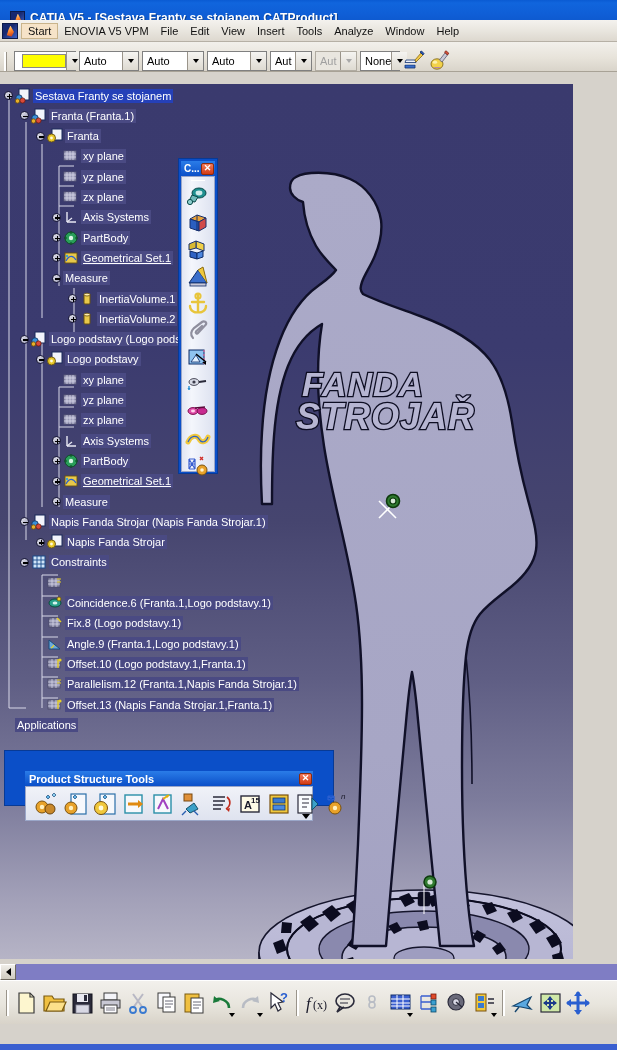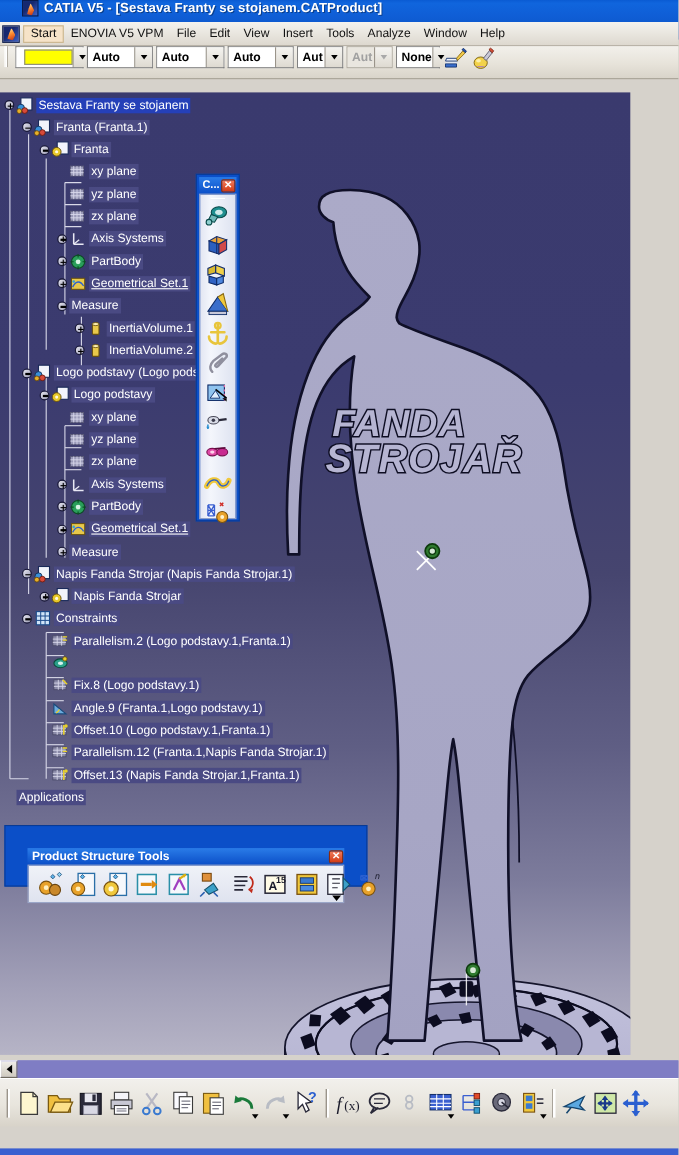--- a/index.html
+++ b/index.html
@@ -16,21 +16,21 @@
     position: relative;
     width: 617px; height: 1050px;
     overflow: hidden;
     background: #d6d2cb;
   }
 
   
   .titlebar {
     position: absolute; left: 0; top: 0; width: 617px; height: 36px;
     background: linear-gradient(to bottom, #0a5bd3 0%, #1065dd 8%, #0f5ed6 40%, #0b52c4 88%, #0848ae 100%);
-    display: flex; padding-left: 20px;
+    display: flex; align-items: center; padding-left: 10px;
     color: #ffffff;
   }
   .titlebar-icon {
     width: 15px; height: 15px; flex: 0 0 15px; margin-right: 5px;
     background: linear-gradient(135deg,#16286f 0%,#16286f 40%,#3f63c8 100%);
     border: 1px solid #0b1a4a;
     position: relative; overflow: hidden;
   }
   .titlebar-icon::after {
     content: ""; position: absolute; left: 3px; top: 2px;
@@ -67,21 +67,21 @@
   }
   .menu-item.first {
     background: #f6e3c8; border: 1px solid #c9b48c; padding: 1px 6px;
   }
 
   
   .toolbar-top {
     position: absolute; left: 0; top: 42px; width: 617px; height: 30px;
     background: linear-gradient(to bottom,#f2f0eb 0%, #e7e3da 55%, #d9d4ca 100%);
     border-bottom: 1px solid #a8a296;
-    display: flex; align-items: flex-start; padding-left: 4px; gap: 3px; font-weight: bold;
+    display: flex; align-items: flex-end; padding-left: 4px; gap: 3px;
   }
   .grip {
     width: 3px; height: 19px; flex: 0 0 3px; margin-right: 4px;
     background: linear-gradient(to right,#ffffff 0 1px,#9a948a 1px 3px);
     border-left: 1px solid #fff;
   }
   .combo {
     height: 20px; display: flex; align-items: stretch;
     border: 1px solid #7f7f7f; border-top-color:#808080; border-left-color:#808080;
     background: #ffffff;
@@ -766,29 +766,29 @@
         </div>
         <div class="tnode" style="top: 487.2px; left: 36px;">
           <div style="width: 11px; flex: 0 0 11px;"></div>
           <span class="ticon"><svg width="16" height="16" viewBox="0 0 16 16">
               <rect x="1" y="3" width="12" height="9" fill="#8a8aa8" stroke="#4a4a68" stroke-width="0.8"></rect>
               <g stroke="#d8d8ea" stroke-width="0.8">
                 <path d="M1 6 L13 6 M1 9 L13 9 M5 3 L5 12 M9 3 L9 12"></path>
               </g>
               <path d="M10 4 L14 4 M10 7 L14 7" stroke="#e8d02a" stroke-width="1.2"></path>
             </svg></span>
-          <span class="tlabel">Parallelism.2 (Logo podstavy.1,Franta.1)</span>
         </div>
         <div class="tnode" style="top: 507.5px; left: 36px;">
           <div style="width: 11px; flex: 0 0 11px;"></div>
           <span class="ticon"><svg width="16" height="16" viewBox="0 0 16 16">
               <ellipse cx="8" cy="8" rx="6" ry="4" fill="#2aa08a" stroke="#0a4a3a" stroke-width="1"></ellipse>
               <ellipse cx="8" cy="8" rx="2.4" ry="1.6" fill="#d8f4ee"></ellipse>
               <circle cx="12" cy="4" r="2" fill="#e8d02a" stroke="#6a5210" stroke-width="0.8"></circle>
             </svg></span>
+          <span class="tlabel">Coincidence.6 (Franta.1,Logo podstavy.1)</span>
         </div>
         <div class="tnode" style="top: 527.8px; left: 36px;">
           <div style="width: 11px; flex: 0 0 11px;"></div>
           <span class="ticon"><svg width="16" height="16" viewBox="0 0 16 16">
               <rect x="2" y="3" width="11" height="9" fill="#8a8aa8" stroke="#4a4a68" stroke-width="0.8"></rect>
               <g stroke="#d8d8ea" stroke-width="0.8">
                 <path d="M2 6 L13 6 M2 9 L13 9 M6 3 L6 12 M10 3 L10 12"></path>
               </g>
               <path d="M10 3 L14 7" stroke="#e8d02a" stroke-width="1.4"></path>
             </svg></span>

